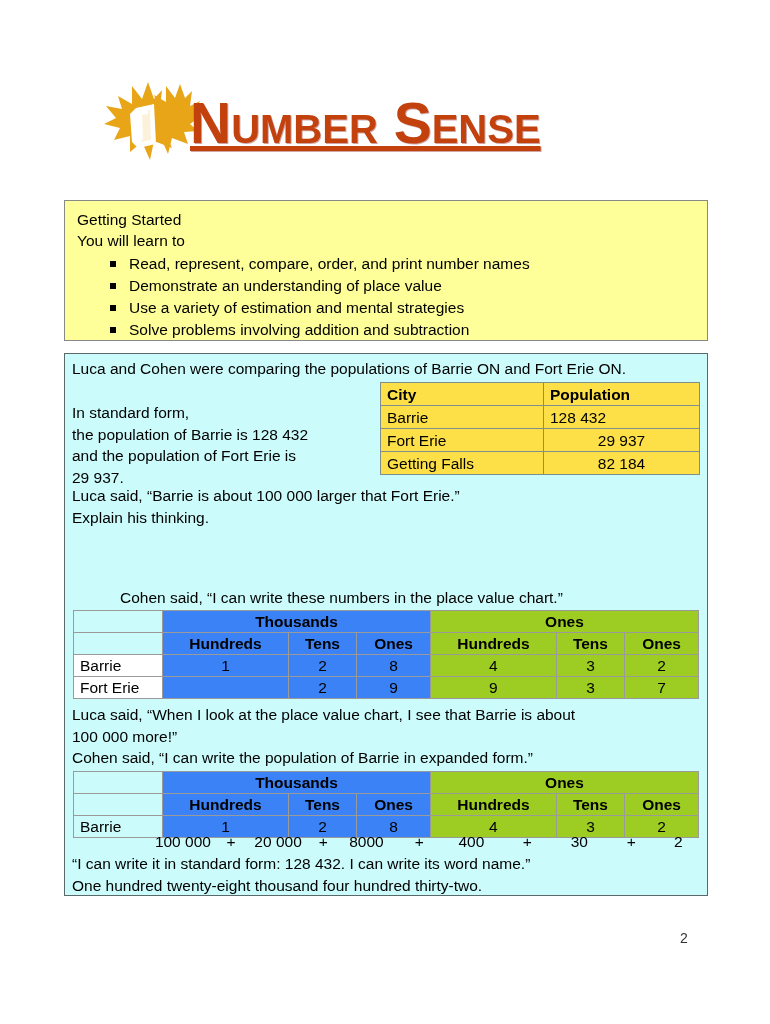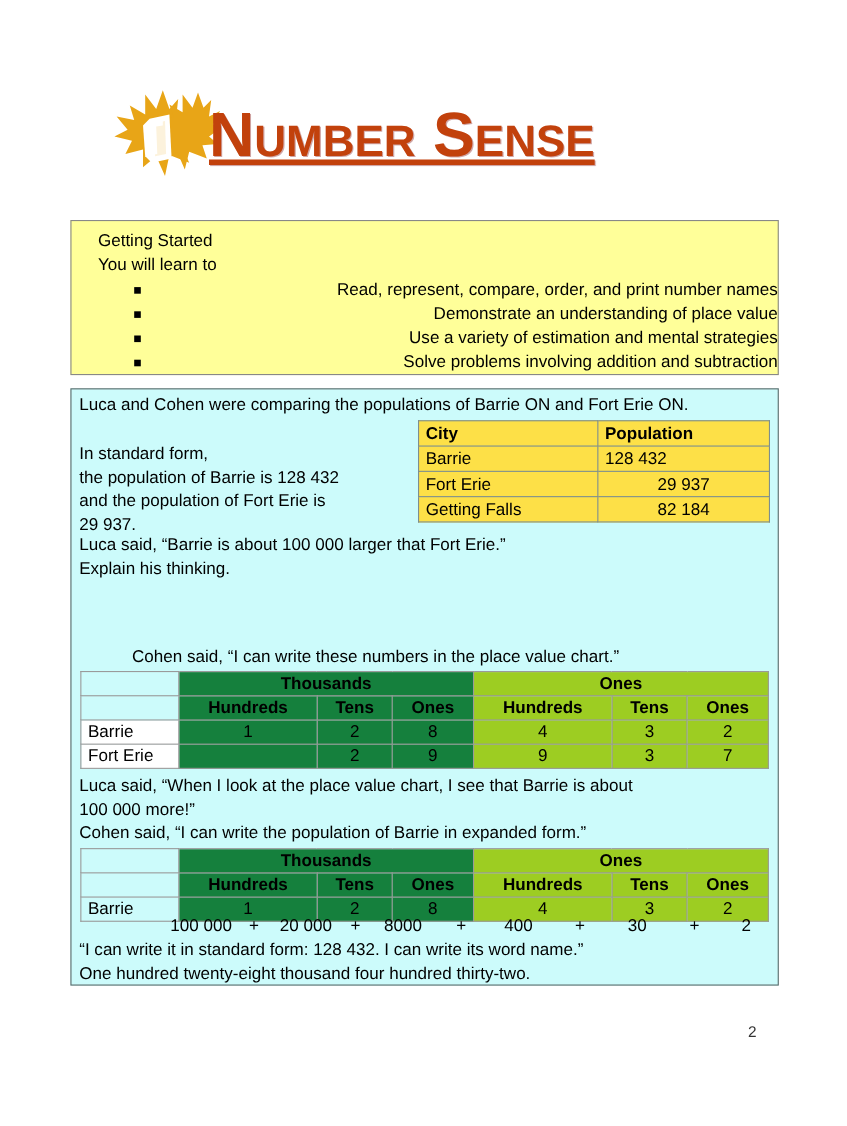--- a/index.html
+++ b/index.html
@@ -50,32 +50,31 @@
   
   .yellow-box {
     position: absolute;
     left: 64px;
     top: 200px;
     width: 644px;
     height: 141px;
     background: #ffff99;
     border: 1px solid #888888;
     box-sizing: border-box;
-    padding: 8px 0 0 24px;
+    padding: 8px 0 0 12px;
   }
   .gs-line {
     font-size: 15.5px;
     line-height: 21px;
     color: #000;
   }
   .gs-list {
     margin: 2px 0 0 0;
     padding: 0;
     list-style: none;
-    text-align: right;
   }
   .gs-list li {
     font-size: 15.5px;
     line-height: 22px;
     padding-left: 52px;
     position: relative;
   }
   .gs-list li .bullet {
     position: absolute;
     left: 33px;
@@ -154,21 +153,21 @@
   .pv-chart td.lbl {
     text-align: left;
     background: #ccfbfb;
     width: 78px;
     padding-left: 6px;
   }
   .pv-chart td.lbl-white {
     background: #ffffff;
   }
   .pv-chart td.pink {
-    background: #15803d;
+    background: #3b82f6;
   }
   .pv-chart td.green {
     background: #9dcd22;
   }
   .pv-chart td.hdr {
     font-weight: bold;
   }
 
   .chart1 { left: 8px; top: 256px; width: 626px; }
   .chart2 { left: 8px; top: 417px; width: 626px; }

